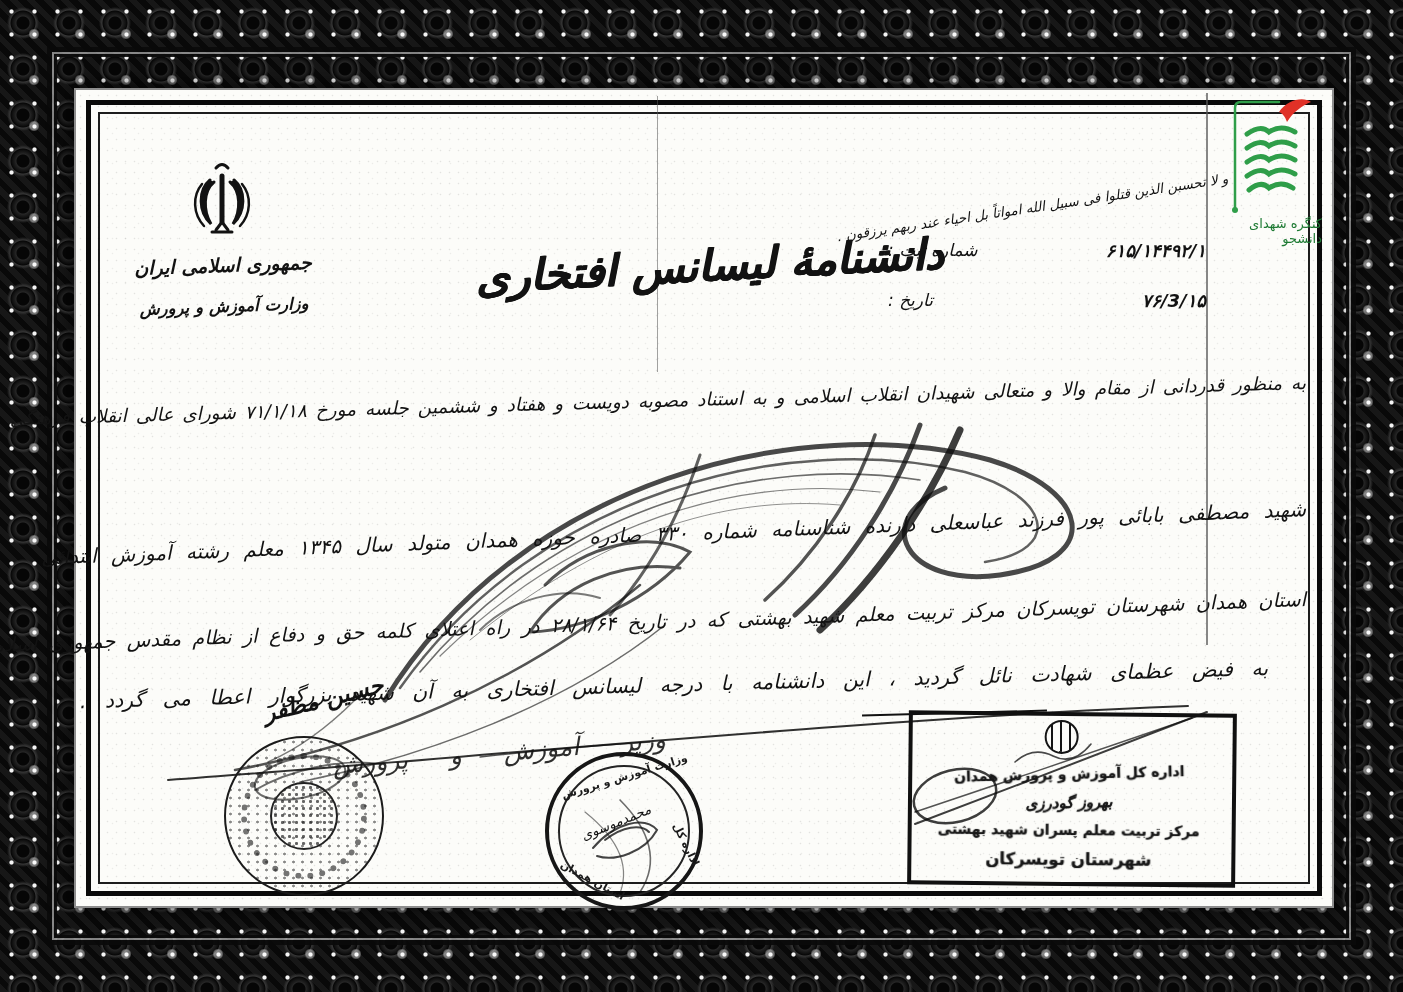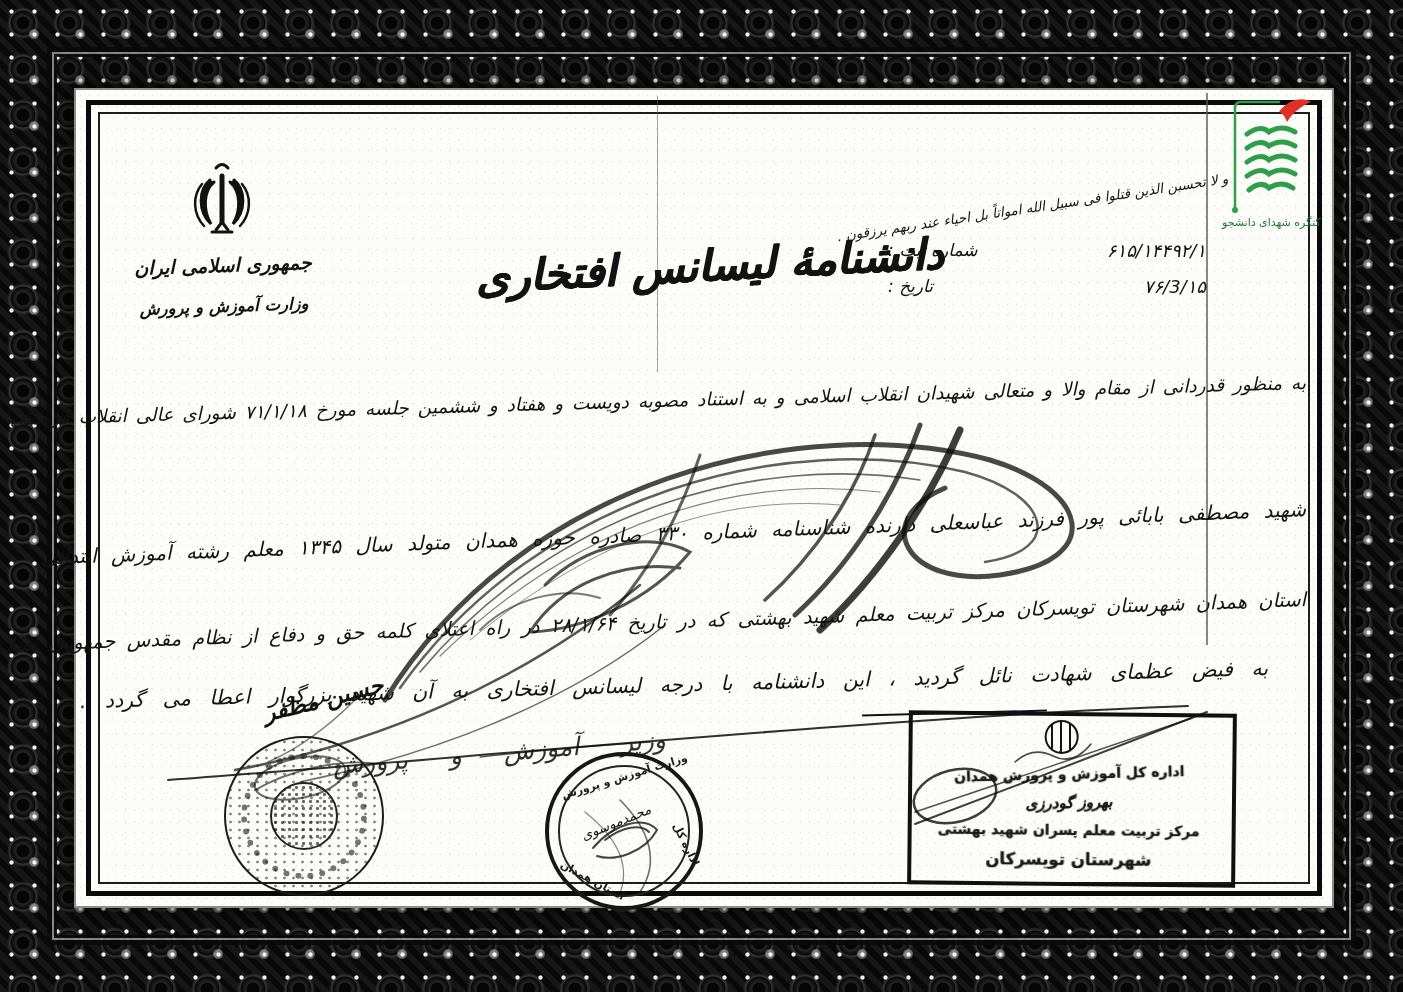--- a/index.html
+++ b/index.html
@@ -36,21 +36,21 @@
         font-style:italic;transform:rotate(-2deg);}
   
   .title{left:498px;top:240px;width:446px;text-align:center;font-size:43px;font-weight:bold;
          font-style:italic;transform:rotate(-3deg);white-space:nowrap;
          text-shadow:0.6px 0 #121212, -0.6px 0 #121212;}
   
   .verse{left:856px;top:170px;width:372px;font-size:13.5px;white-space:nowrap;
          transform:rotate(-8.5deg);transform-origin:right center;font-style:italic;text-align:right;}
   .numrow{left:888px;width:318px;display:flex;flex-direction:row-reverse;
           justify-content:space-between;font-size:17px;}
-  .numrow .val{font-size:18px;font-weight:normal;font-style:italic;}
+  .numrow .val{font-size:18px;font-weight:bold;font-style:italic;}
   
   .bline{left:138px;width:1168px;white-space:nowrap;overflow:visible;transform-origin:right center;}
   .l1{top:372px;font-size:18.5px;word-spacing:3px;transform:rotate(-1.6deg);font-style:italic;}
   .l2{top:497px;font-size:20px;word-spacing:8px;transform:rotate(-2.2deg);font-style:italic;}
   .l3{top:588px;font-size:19.5px;word-spacing:5px;transform:rotate(-2deg);font-style:italic;}
   .l4{top:656px;font-size:20.5px;word-spacing:12px;transform:rotate(-1.6deg);font-style:italic;width:1130px;}
   .uline{left:862px;top:712px;width:185px;height:2px;background:#111;transform:rotate(-1.5deg);}
   
   .sig-name{left:262px;top:686px;font-size:23px;font-weight:bold;transform:rotate(-14deg);white-space:nowrap;}
   .sig-title{left:332px;top:738px;font-size:25px;word-spacing:34px;transform:rotate(-4.5deg);
@@ -70,21 +70,21 @@
       transform:rotate(.6deg);}
   .stamp-box .sline{position:absolute;left:6px;width:302px;text-align:center;color:#181818;
       font-weight:bold;text-shadow:0 0 1px rgba(20,20,20,.8);filter:blur(.2px);white-space:nowrap;}
   .sb1{top:50px;font-size:14px;transform:rotate(-2deg);}
   .sb2{top:78px;font-size:15px;font-style:italic;transform:rotate(-2deg);}
   .sb3{top:106px;font-size:14px;}
   .sb4{top:134px;font-size:16.5px;letter-spacing:1px;}
   .mini-emblem{position:absolute;left:132px;top:4px;width:30px;height:30px;border:2.5px solid #141414;
       border-radius:50%;background:
       repeating-linear-gradient(90deg, transparent 0 4px, #141414 4px 6.5px, transparent 6.5px 9px);}
-  .logo-caption{left:1222px;top:216px;width:100px;text-align:left;font-size:11px;color:#1d7a33;}
+  .logo-caption{left:1222px;top:216px;width:100px;text-align:right;font-size:13px;color:#1d7a33;}
   svg{display:block;}
 </style>
 </head>
 <body>
 
 <div class="page">
 
   <div class="carpet"></div>
   <div class="carpet-band"></div>
 
@@ -132,21 +132,21 @@
     </svg>
   </div>
   <div class="abs fa logo-caption">کنگره شهدای دانشجو</div>
 
   <div class="abs fa verse">و لا تحسبن الذین قتلوا فی سبیل الله امواتاً بل احیاء عند ربهم یرزقون .</div>
 
   <div class="abs fa numrow" style="top:240px;">
     <span class="lbl hand">شماره ثبت :</span>
     <span class="val">۶۱۵/۱۴۴۹۲/۱</span>
   </div>
-  <div class="abs fa numrow" style="top:276px;">
+  <div class="abs fa numrow" style="top:290px;">
     <span class="lbl hand">تاریخ :</span>
     <span class="val">۷۶/3/۱۵</span>
   </div>
 
   <svg class="abs" width="1403" height="992" viewBox="0 0 1403 992" style="left:0;top:0;pointer-events:none;">
     <g fill="none" stroke="#0c0c0c" stroke-linecap="round">
       <path d="M385,700 C520,480 800,410 990,460 C1090,490 1105,560 1000,575 C905,588 870,520 945,488" stroke-width="5" opacity=".75"></path>
       <path d="M400,688 C540,490 790,430 965,472 C1050,495 1065,550 985,562" stroke-width="2.5" opacity=".65"></path>
       <path d="M420,672 C560,505 760,455 920,480" stroke-width="1.6" opacity=".6"></path>
       <path d="M440,656 C580,520 740,475 880,492" stroke-width="1.2" opacity=".5"></path>

